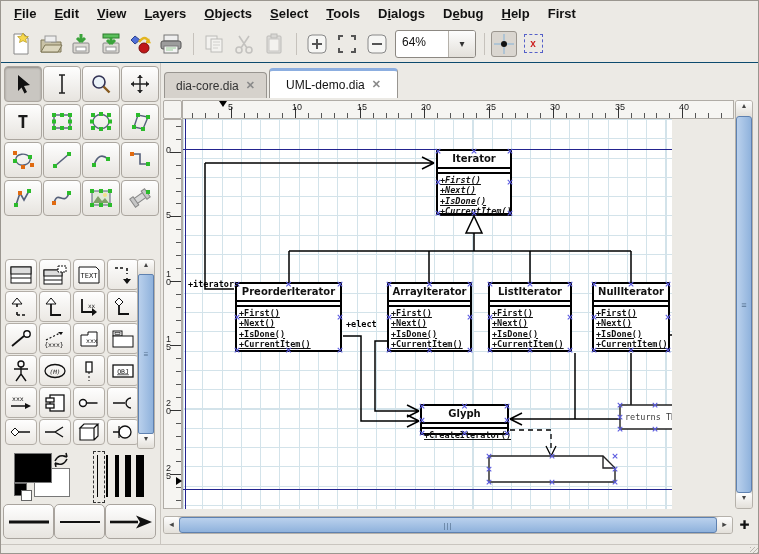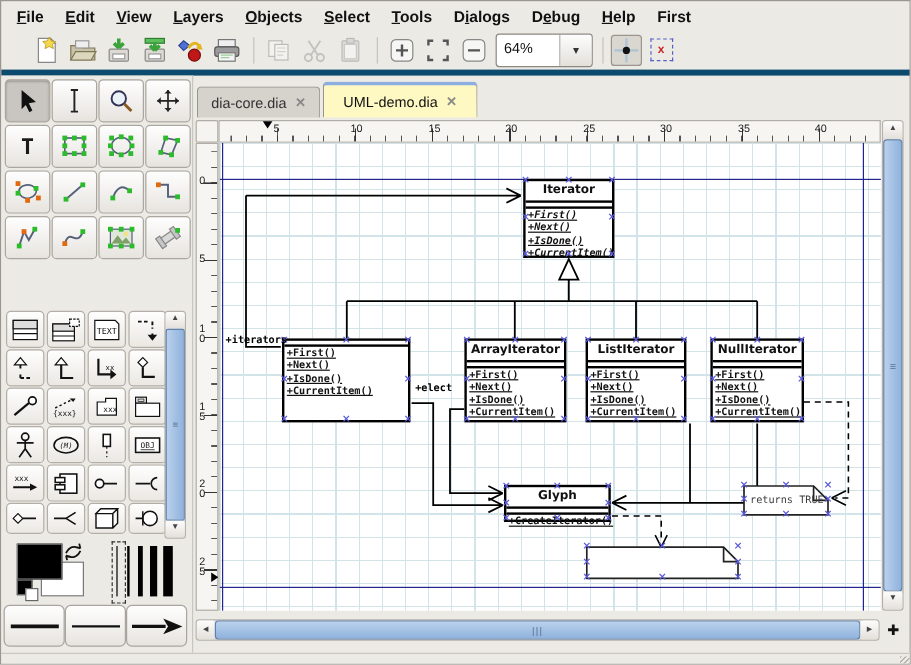--- a/index.html
+++ b/index.html
@@ -2,21 +2,21 @@
 <html><head>
 <meta charset="utf-8">
 <style>
   html,body{margin:0;padding:0;}
   #app{position:relative;width:759px;height:554px;background:#ECEAE5;font-family:"Liberation Sans",sans-serif;color:#111;overflow:hidden;border:1px solid #9a968f;box-sizing:border-box;}
   
   .menubar{position:absolute;left:0;top:0;width:759px;height:24px;display:flex;align-items:center;padding-left:4px;font-size:13px;}
   .menu-item{padding:3px 9px;white-space:nowrap;cursor:default;font-weight:bold;}
   .menu-item u{text-decoration:underline;}
   
-  .toolbar{position:absolute;left:0;top:24px;width:759px;height:38px;display:flex;align-items:center;padding-left:24px;border-bottom:5px solid #0c4a6e;box-sizing:border-box;}
+  .toolbar{position:absolute;left:0;top:24px;width:759px;height:38px;display:flex;align-items:center;padding-left:6px;border-bottom:1px solid #0c4a6e;box-sizing:border-box;}
   .tbtn{width:28px;height:28px;display:flex;align-items:center;justify-content:center;border-radius:3px;margin-right:2px;}
   .tbtn.disabled{opacity:.4;filter:grayscale(1);}
   .tsep{width:1px;height:22px;background:#C6C2BC;margin:0 6px;}
   .zoom-combo{display:flex;height:26px;margin:0 2px;border:1px solid #8c8882;border-radius:3px;overflow:hidden;background:#fff;}
   .zoom-field{width:46px;font-size:12px;padding:4px 0 0 6px;}
   .zoom-arrow{width:26px;background:linear-gradient(#fdfdfd,#e3e0da);border-left:1px solid #b5b1aa;display:flex;align-items:center;justify-content:center;font-size:10px;color:#333;}
   .toggle{width:26px;height:26px;display:flex;align-items:center;justify-content:center;border-radius:3px;margin-right:3px;}
   .toggle.pressed{background:#DAD6D0;border:1px solid #9a958e;box-sizing:border-box;}
   .snap-box{width:17px;height:17px;border:1px dashed #5560C8;display:flex;align-items:center;justify-content:center;color:#CC2222;font-size:10px;font-weight:bold;}
   .grid-ico{position:relative;width:20px;height:20px;}
@@ -43,37 +43,37 @@
   .mini-duo .w{position:absolute;left:7px;top:7px;width:9px;height:9px;background:#fff;border:1px solid #666;}
   .lw-wrap{position:absolute;left:92px;top:0px;width:52px;height:50px;}
   .lw-bar{position:absolute;top:4px;background:#000;height:42px;}
   .lw-sel{position:absolute;left:0;top:0;width:10px;height:50px;border:1px dashed #333;}
   .stylebtn{position:absolute;top:441px;width:49px;height:33px;border:1px solid #A9A49E;border-radius:5px;background:linear-gradient(#FEFEFE,#E7E4DF);display:flex;align-items:center;justify-content:center;}
   
   .canvas-region{position:absolute;left:160px;top:62px;width:599px;height:492px;}
   .tab{position:absolute;display:flex;align-items:center;justify-content:center;gap:7px;font-size:12px;border:1px solid #989590;border-bottom:none;border-radius:4px 4px 0 0;box-sizing:border-box;}
   .tab .x{color:#8a8a8a;font-weight:bold;font-size:11px;}
   .tab.inactive{left:3px;top:9px;width:103px;height:26px;background:#D6D2CC;color:#333;}
-  .tab.active{left:108px;top:5px;width:129px;height:30px;background:#fef9c3;border-top:3px solid #8CAEE0;z-index:2;}
+  .tab.active{left:108px;top:5px;width:129px;height:30px;background:#ffffff;border-top:3px solid #8CAEE0;z-index:2;}
   .ruler-corner{position:absolute;left:2px;top:37px;width:19px;height:19px;background:#F5F4F1;border:1px solid #b0aca6;box-sizing:border-box;border-radius:2px;}
   .h-ruler{position:absolute;left:21px;top:37px;width:552px;height:19px;background:#F6F5F2;border:1px solid #b0aca6;box-sizing:border-box;
     background-image:
       repeating-linear-gradient(to right,#333 0 1px,transparent 1px 64.5px),
       repeating-linear-gradient(to right,#555 0 1px,transparent 1px 12.9px);
     background-size:100% 11px,100% 5px;background-position:48px 100%,9px 100%;background-repeat:no-repeat;}
   .h-num{position:absolute;top:1px;font-size:9px;color:#222;}
   .h-marker{position:absolute;left:36px;top:0;width:0;height:0;border-left:4px solid transparent;border-right:4px solid transparent;border-top:6px solid #000;}
   .v-ruler{position:absolute;left:2px;top:56px;width:19px;height:390px;background:#F6F5F2;border:1px solid #b0aca6;box-sizing:border-box;
     background-image:
       repeating-linear-gradient(to bottom,#333 0 1px,transparent 1px 64.5px),
       repeating-linear-gradient(to bottom,#555 0 1px,transparent 1px 12.9px);
     background-size:11px 100%,5px 100%;background-position:100% 32px,100% 6px;background-repeat:no-repeat;}
   .v-num{position:absolute;left:2px;width:9px;font-size:9px;line-height:8px;color:#222;word-break:break-all;}
   .v-marker{position:absolute;top:357px;left:12px;width:0;height:0;border-top:4px solid transparent;border-bottom:4px solid transparent;border-left:6px solid #000;}
-  .canvas{position:absolute;left:21px;top:56px;width:552px;height:390px;background:#fff;
+  .canvas{position:absolute;left:21px;top:56px;width:490px;height:390px;background:#fff;
     background-image:
       repeating-linear-gradient(to right,#D3E3EA 0 1px,transparent 1px 19.3px),
       repeating-linear-gradient(to bottom,#D3E3EA 0 1px,transparent 1px 19.3px);
     overflow:hidden;border-left:1px solid #b0aca6;box-sizing:border-box;}
   .pageline{position:absolute;background:#23238F;}
   .svglayer{position:absolute;left:0;top:0;z-index:3;}
   
   .cls{position:absolute;background:#fff;border:2px solid #000;box-sizing:border-box;z-index:4;}
   .cls-title{height:16px;border-bottom:2px solid #000;text-align:center;font:bold 10px/15px "DejaVu Sans",sans-serif;}
   .cls-attrs{height:3px;border-bottom:2px solid #000;}
@@ -675,20 +675,21 @@
           <span class="handle h-tm">×</span>
           <span class="handle h-tr">×</span>
           <span class="handle h-ml">×</span>
           <span class="handle h-mr">×</span>
           <span class="handle h-bl">×</span>
           <span class="handle h-bm">×</span>
           <span class="handle h-br">×</span>
         </div>
 
       <div class="cls" style="left:52px;top:163px;width:107px;height:70px">
+        <div class="cls-title">PreorderIterator</div>
         <div class="cls-attrs"></div>
         <div class="cls-ops">
           <div>+First()</div>
           <div>+Next()</div>
           <div>+IsDone()</div>
           <div>+CurrentItem()</div>
         </div>
       <span class="handle h-tl">×</span>
           <span class="handle h-tm">×</span>
           <span class="handle h-tr">×</span>

